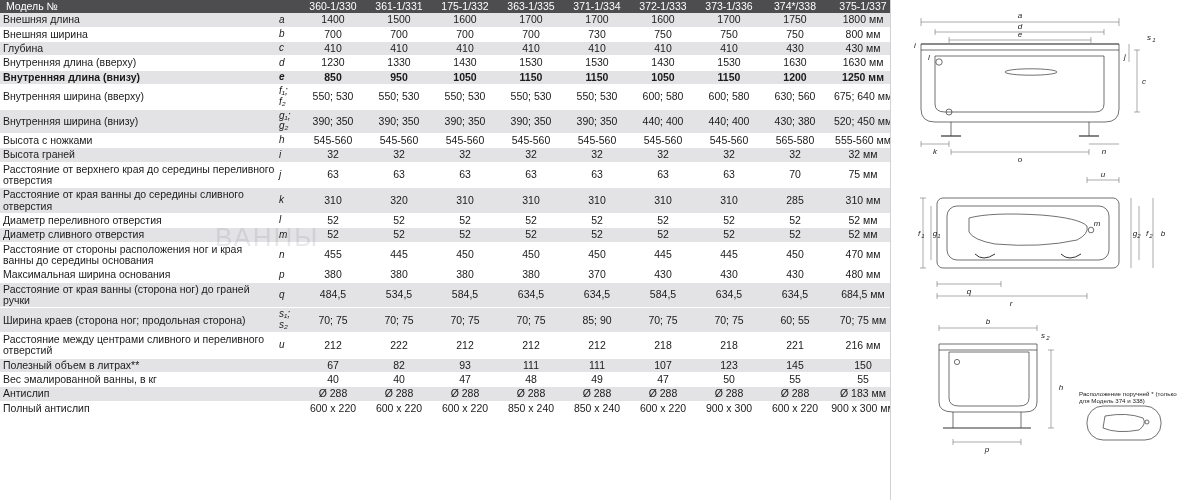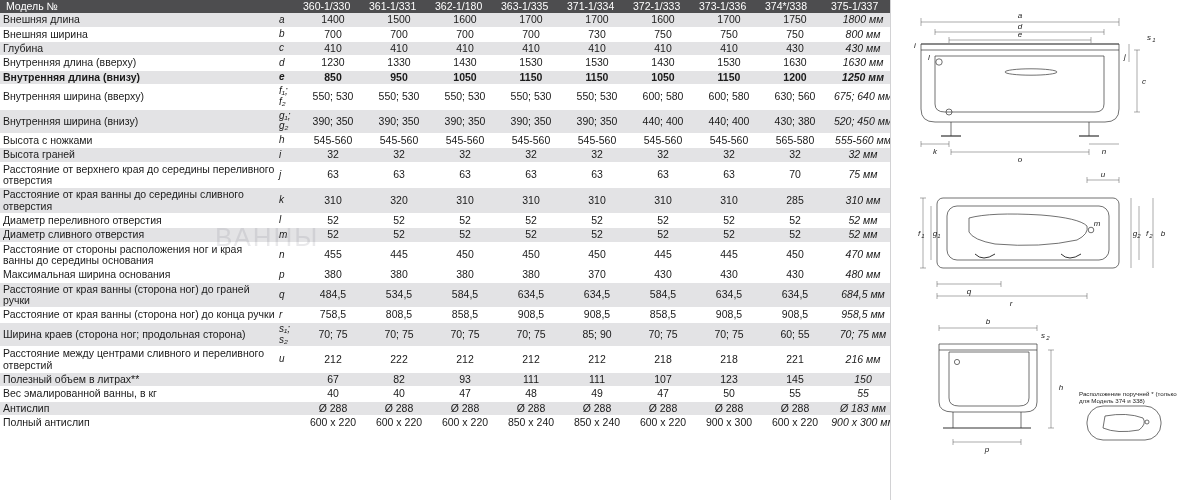--- a/index.html
+++ b/index.html
@@ -44,41 +44,40 @@
   col.c-val   { width: 66px; }
   col.c-last  { width: 70px; }
 
   .hdr td {
     background: #4d4d4f;
     color: #ffffff;
     font-weight: bold;
     font-size: 11px;
     padding-top: 5px;
     padding-bottom: 5px;
-    text-align: left;
+    text-align: center;
   }
   .hdr td.lbl {
     text-align: left;
     padding-left: 6px;
   }
   tr.row td.lbl {
     text-align: left;
   }
   tr.row td.sym {
     text-align: left;
     font-style: italic;
     padding-left: 1px;
     font-size: 10px;
   }
   tr.row td.val {
     text-align: center;
   }
   tr.row td.last {
     text-align: center;
-    font-style: italic;
   }
   tr.shade td {
     background: #e3e3e5;
   }
   tr.plain td {
     background: #ffffff;
   }
   tr.bold td {
     font-weight: bold;
   }
@@ -144,21 +143,21 @@
           <col class="c-val">
           <col class="c-val">
           <col class="c-last">
       </colgroup>
       <tbody>
         <tr class="hdr">
           <td class="lbl">Модель №</td>
           <td></td>
           <td>360-1/330</td>
           <td>361-1/331</td>
-          <td>362-1/180</td>
+          <td>175-1/332</td>
           <td>363-1/335</td>
           <td>371-1/334</td>
           <td>372-1/333</td>
           <td>373-1/336</td>
           <td>374*/338</td>
           <td>375-1/337</td>
         </tr>
       <tr class="row shade">
             <td class="lbl">Внешняя длина</td>
             <td class="sym">a</td>
@@ -360,33 +359,20 @@
             <td class="val">484,5</td>
             <td class="val">534,5</td>
             <td class="val">584,5</td>
             <td class="val">634,5</td>
             <td class="val">634,5</td>
             <td class="val">584,5</td>
             <td class="val">634,5</td>
             <td class="val">634,5</td>
             <td class="last">684,5 мм</td>
           </tr>
-          <tr class="row plain">
-            <td class="lbl">Расстояние от края ванны (сторона ног) до конца ручки</td>
-            <td class="sym">r</td>
-            <td class="val">758,5</td>
-            <td class="val">808,5</td>
-            <td class="val">858,5</td>
-            <td class="val">908,5</td>
-            <td class="val">908,5</td>
-            <td class="val">858,5</td>
-            <td class="val">908,5</td>
-            <td class="val">908,5</td>
-            <td class="last">958,5 мм</td>
-          </tr>
           <tr class="row shade">
             <td class="lbl">Ширина краев (сторона ног; продольная сторона)</td>
             <td class="sym">s₁; s₂</td>
             <td class="val">70; 75</td>
             <td class="val">70; 75</td>
             <td class="val">70; 75</td>
             <td class="val">70; 75</td>
             <td class="val">85; 90</td>
             <td class="val">70; 75</td>
             <td class="val">70; 75</td>

